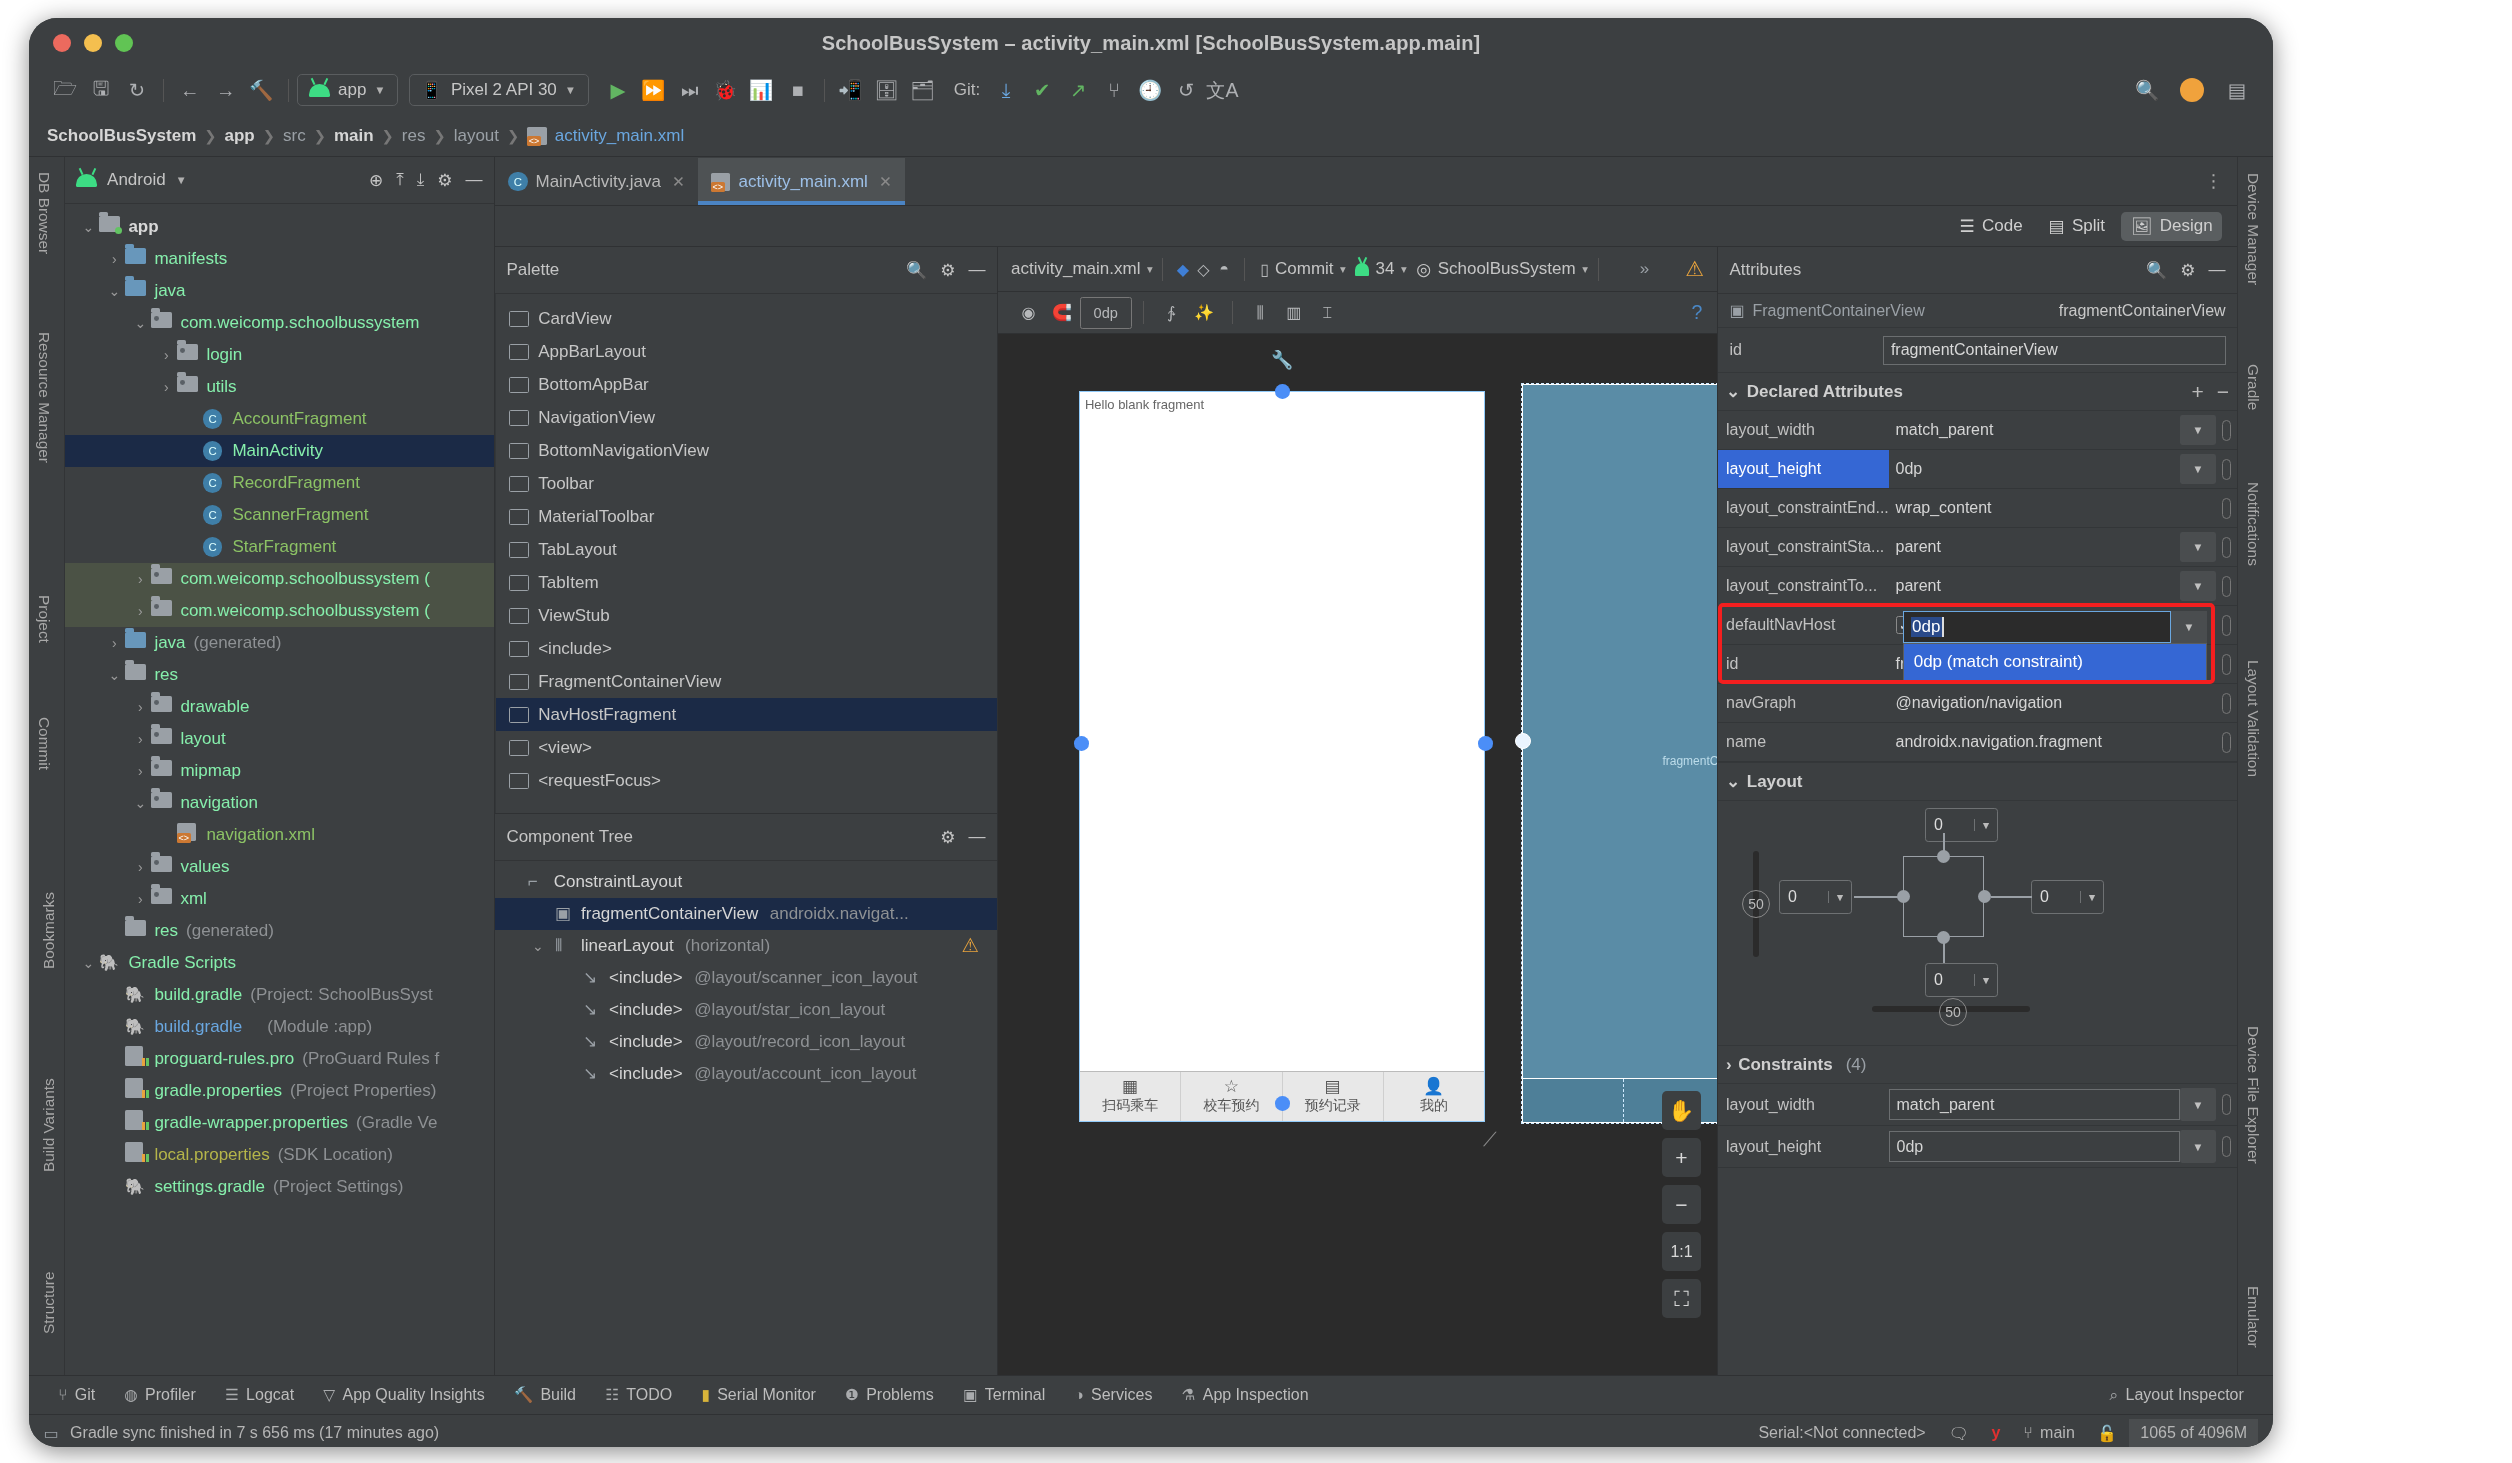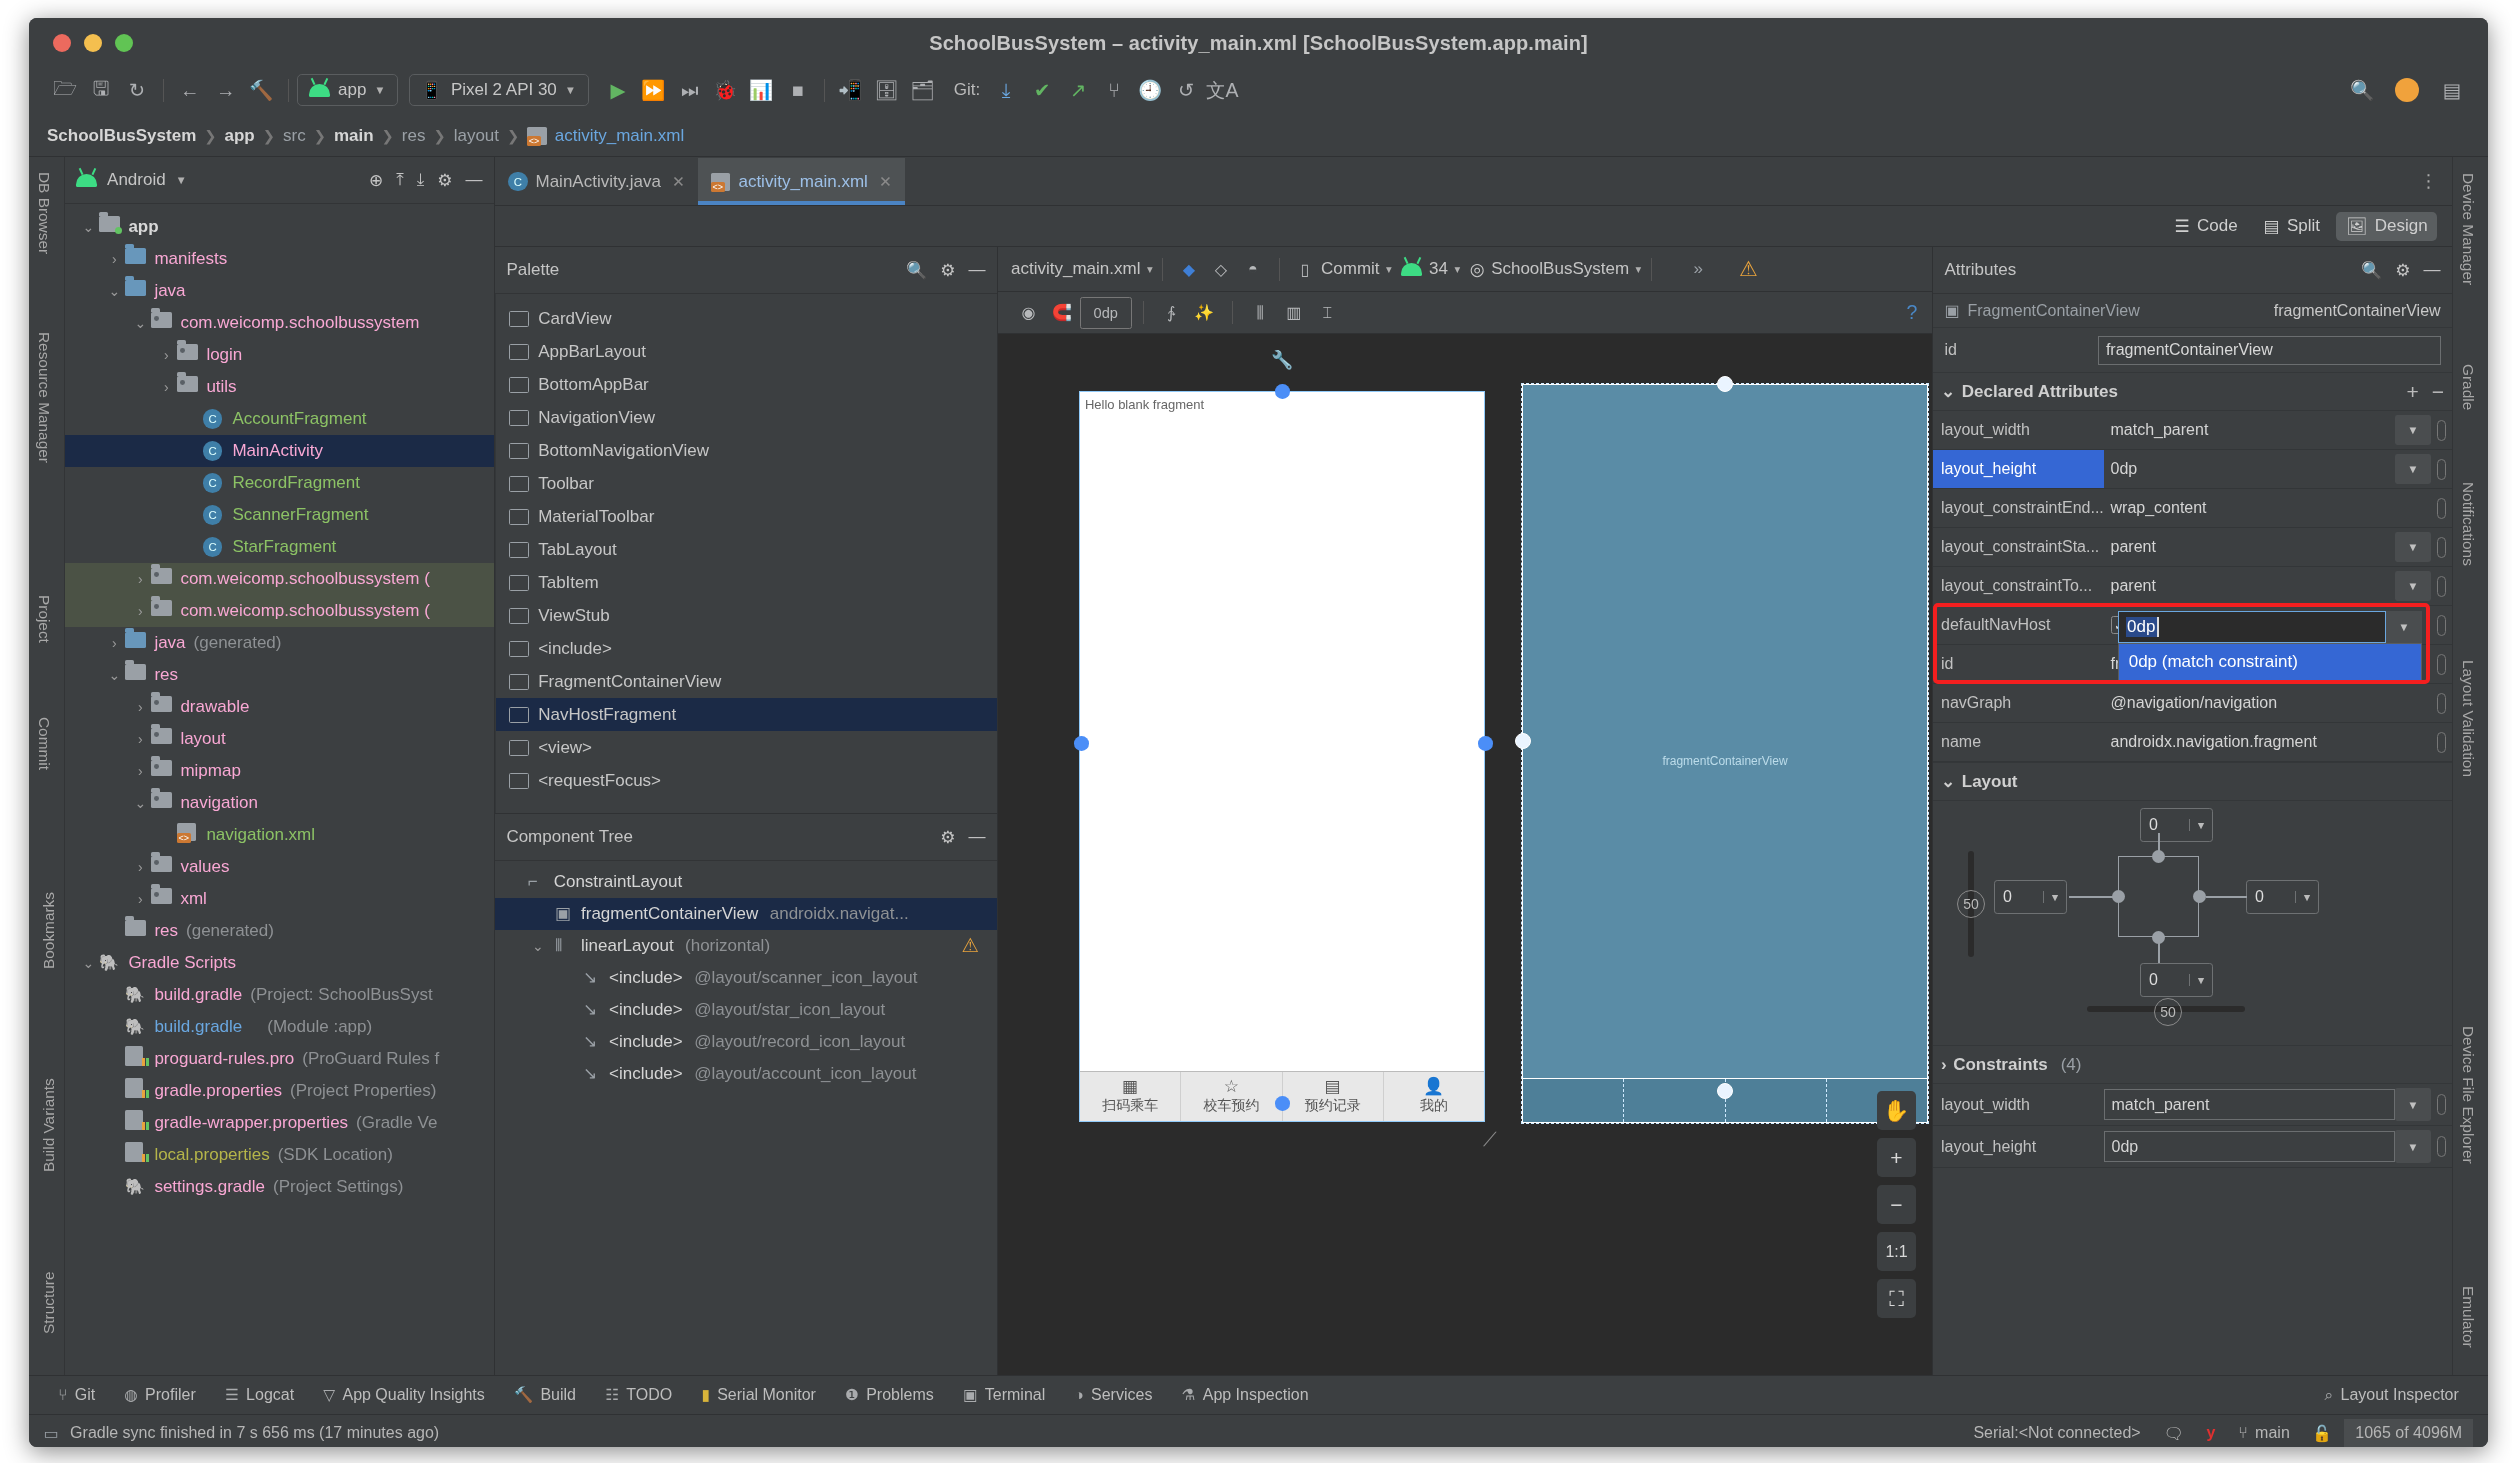--- a/index.html
+++ b/index.html
@@ -3,22 +3,22 @@
 <meta charset="utf-8">
 <style>
   * { box-sizing: border-box; margin:0; padding:0; }
   html, body {
     width: 2512px; height: 1463px;
     background: #ffffff;
     font-family: "Liberation Sans", sans-serif;
     overflow: hidden;
   }
   .window {
-    position:absolute; left:29px; top:18px; width:2459px; height:1429px;
-    background:#3c3f41; border-radius:8px; overflow:hidden;
+    position:absolute; left:29px; top:18px; width:2244px; height:1429px;
+    background:#3c3f41; border-radius:28px; overflow:hidden;
     box-shadow: 0 4.9px 24px rgba(0,0,0,.45);
     color:#bbbbbb;
   }
   
   .titlebar { position:relative; height:47px; background:#3c3f41; }
   .traffic { position:absolute; left:24px; top:16px; display:flex; gap:13px; }
   .dot { width:18px; height:18px; border-radius:50%; }
   .dot.r{background:#ec6a5e;} .dot.y{background:#f4bf4f;} .dot.g{background:#61c454;}
   .wtitle {
     position:absolute; left:0; right:0; top:14px; text-align:center;
@@ -78,21 +78,21 @@
                border-right:0.8px solid #2f3133;justify-content:space-between;}
   .panelhead {
     height:47px; display:flex; align-items:center; padding:0 11.4px; gap:9.7px;
     font-size:17px; color:#c5c5c5; border-bottom:0.8px solid #323436;
   }
   .panelhead .ph-right{ margin-left:auto; display:flex; gap:13px; align-items:center;}
   .tree { padding:6.5px 0 0 0; font-size:17px; overflow:hidden; flex:1; }
   .row { display:flex; align-items:center; height:32px; padding-left:4.9px; white-space:nowrap; }
   .row .arrow { width:21px; text-align:center; color:#9a9a9a; font-size:14px; }
   .row .ficon { width:23px; margin-right:6.5px; display:inline-block; }
-  .row .lbl { color:#f9a8d4; }
+  .row .lbl { color:#86efac; }
   .row .dim { color:#8e9194; }
   .row.sel { background:#1b2a46; }
   .row.selg { background:#4b5245; }
   .lbl.green { color:#8cc265; }
   .lbl.blue  { color:#6aa7e0; }
   .lbl.olive { color:#b5b54a; }
   .lbl.bold  { font-weight:bold; color:#d8d8d8; }
   .folder { width:21px;height:16px;background:#6897bb;border-radius:1.6px 1.6px 1.6px 1.6px; position:relative; display:inline-block;}
   .folder:before{content:"";position:absolute;left:0;top:-4px;width:9px;height:4px;background:#6897bb;border-radius:1.6px 1.6px 0 0;}
   .folder.grey{background:#9aa0a6;} .folder.grey:before{background:#9aa0a6;}

